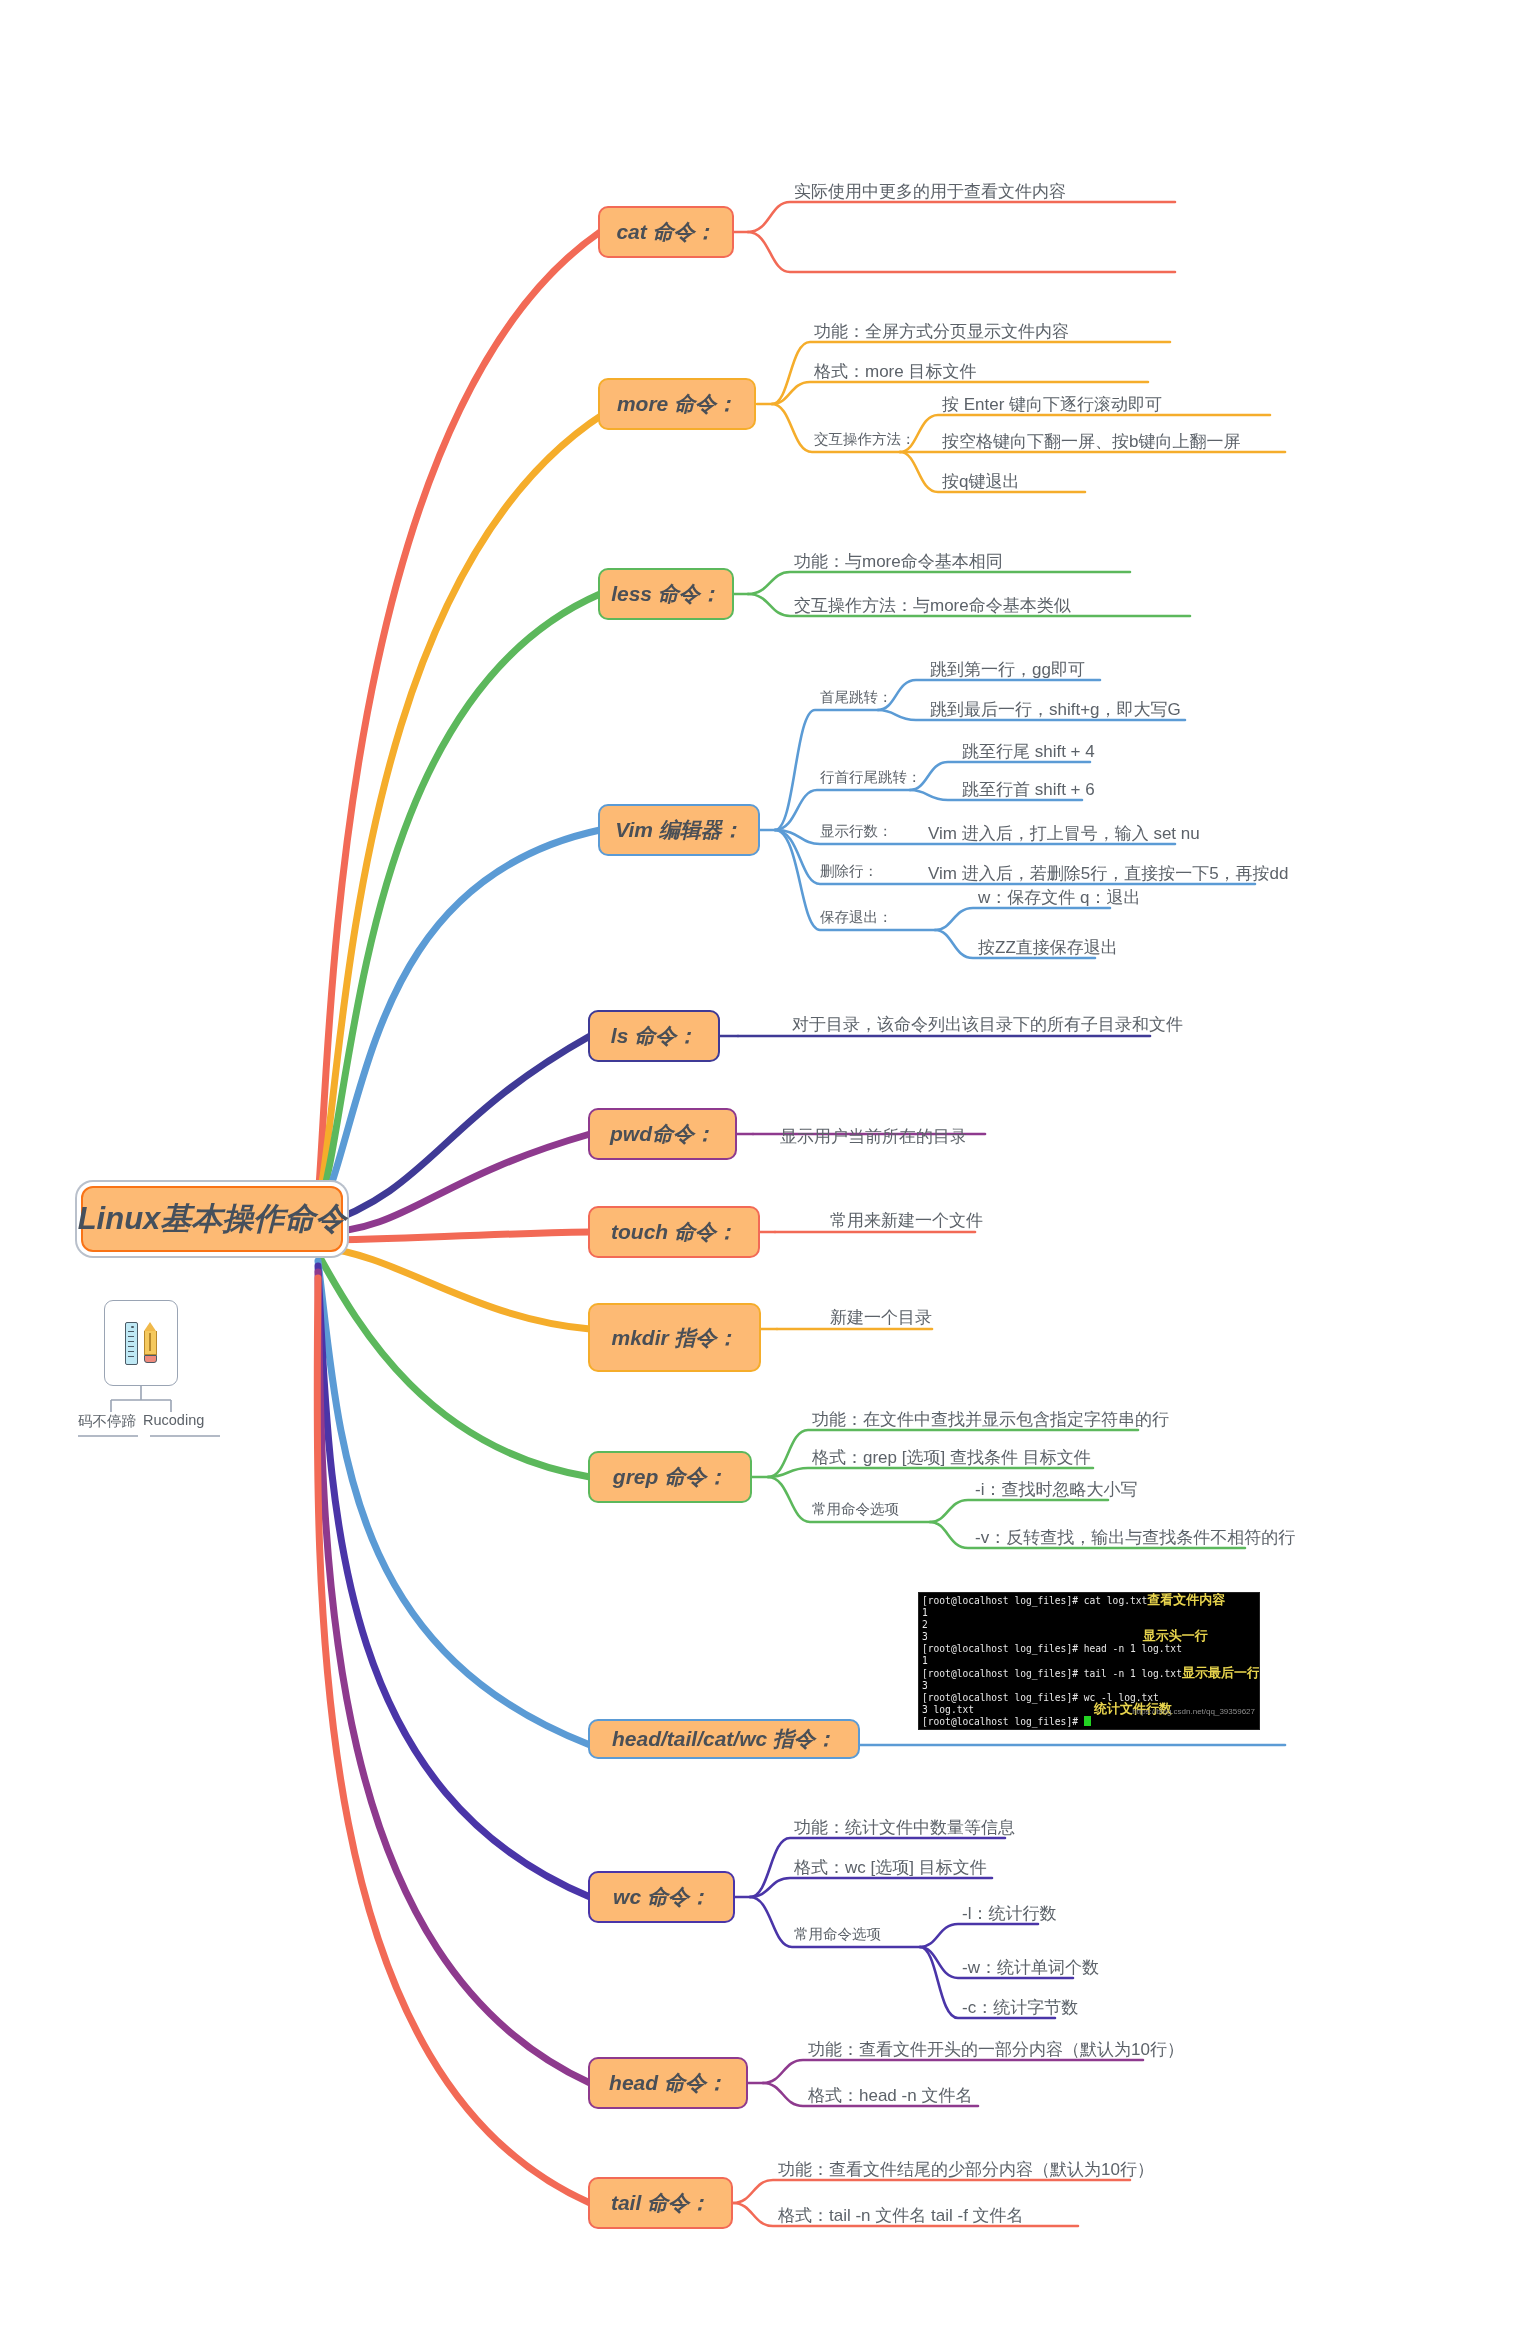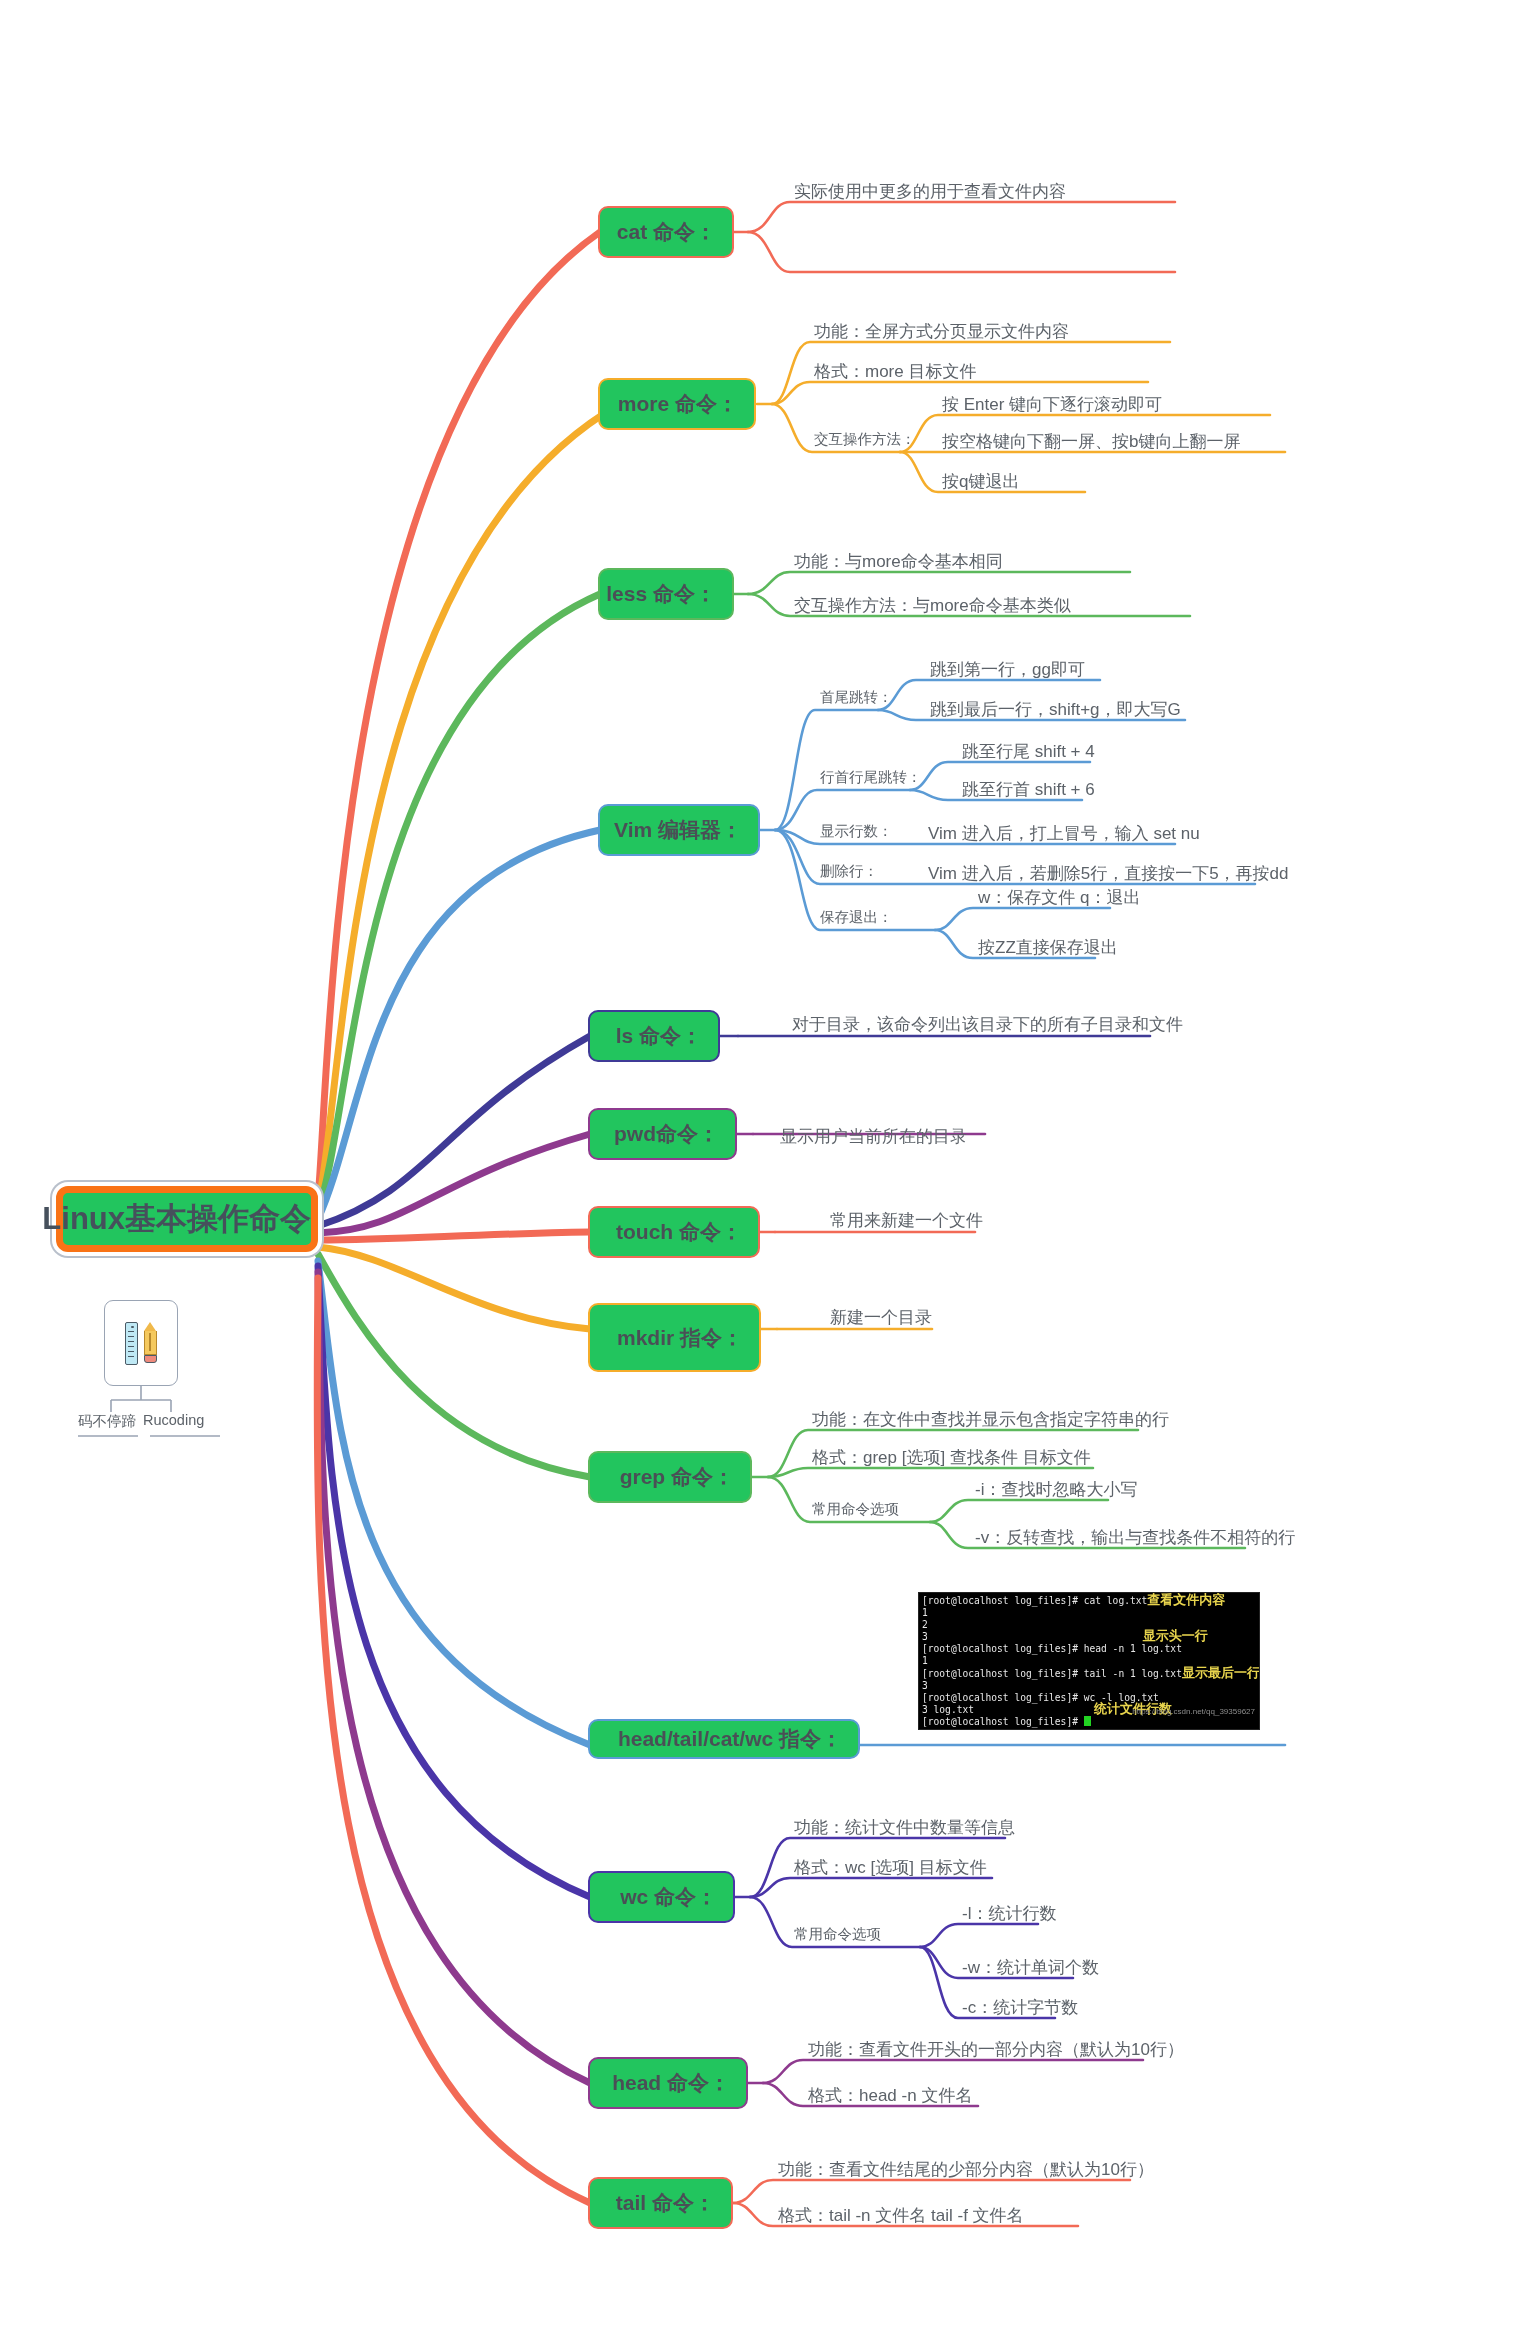--- a/index.html
+++ b/index.html
@@ -17,41 +17,43 @@
   }
   #wires {
     position: absolute; left: 0; top: 0;
     width: 1528px; height: 2343px;
     pointer-events: none;
   }
   .node {
     position: absolute;
     display: flex;
     align-items: center;
-    justify-content: flex-end;
-    background: #22c55e;
+    justify-content: center;
+    background: #fdba74;
     border-radius: 10px;
     white-space: nowrap;
     color: #4a4f56;
     z-index: 5;
+    font-style: italic;
   }
   .node.main {
     border-width: 2.5px;
     border-style: solid;
     font-size: 21px;
     font-weight: bold;
     padding: 0 16px;
   }
   .node.root {
-    border: 7px solid #f97316;
+    border: 2px solid #f97316;
     border-radius: 12px;
     font-size: 31px;
     font-weight: bold;
     color: #46505c;
     box-shadow: 0 0 0 4px #ffffff, 0 0 0 6px #b9c0cb;
+    margin-left: 25px;
   }
   .leaf {
     position: absolute;
     font-size: 17px;
     color: #5c6269;
     line-height: 1.45;
     white-space: nowrap;
     z-index: 4;
   }
   .leaf.wrap { white-space: normal; }

